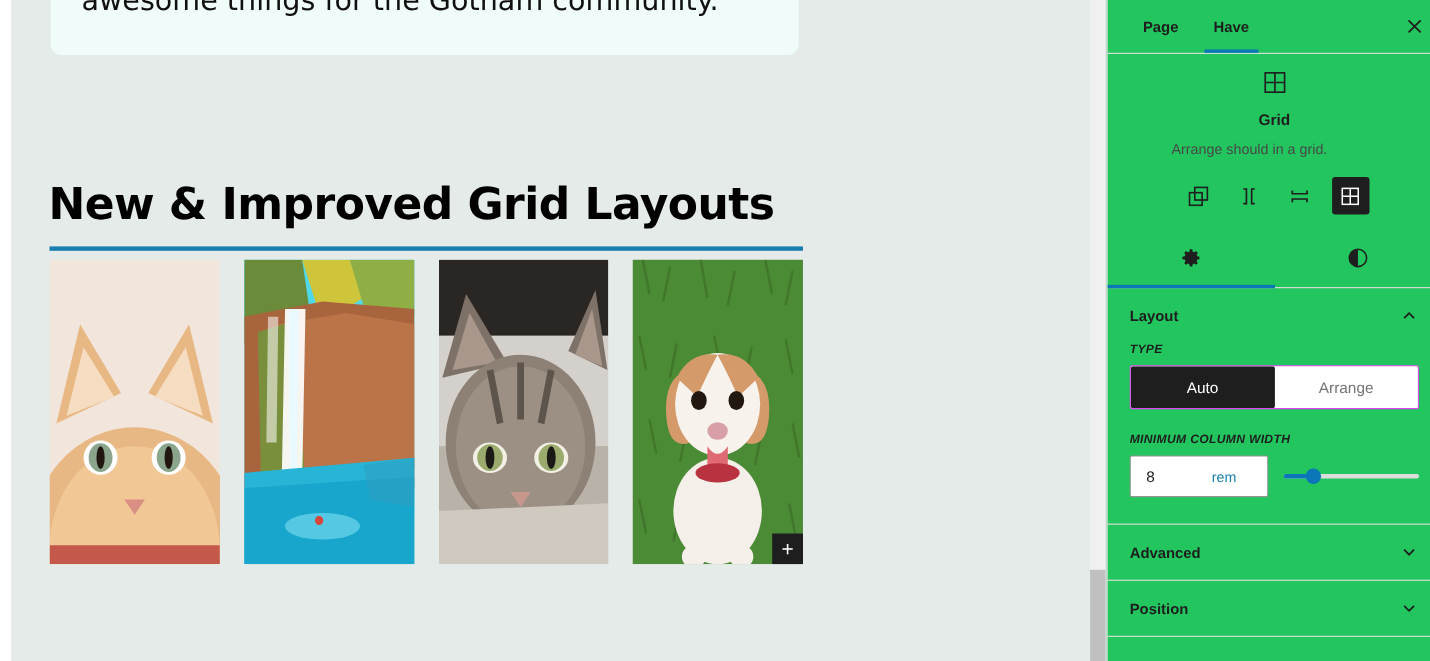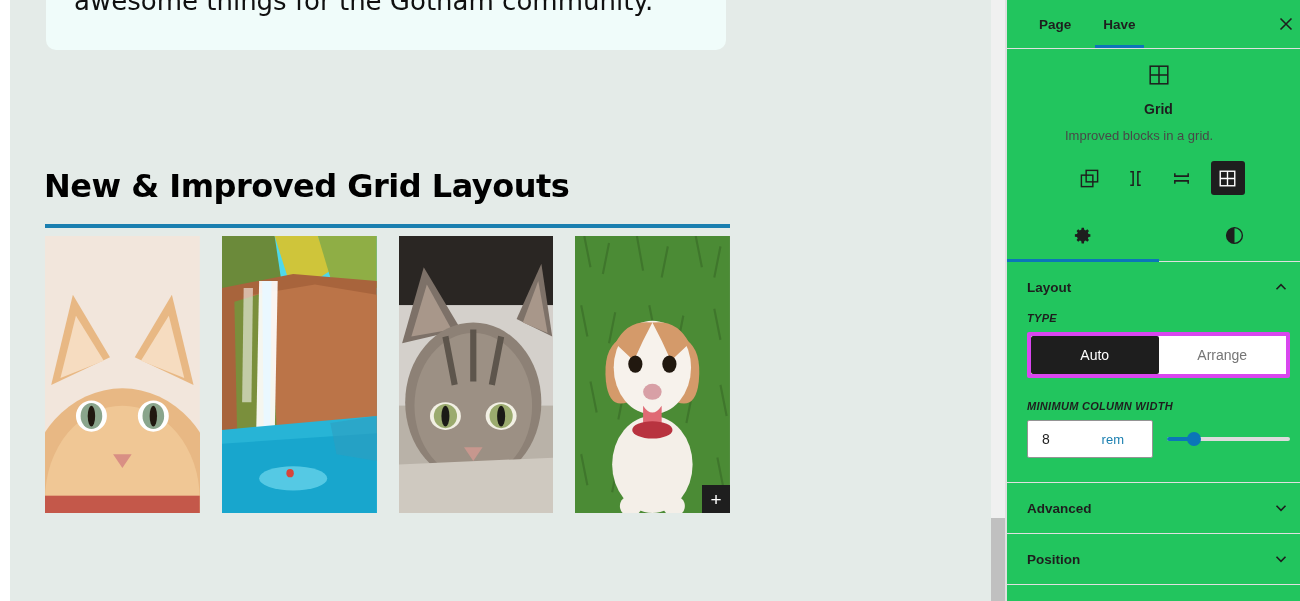--- a/index.html
+++ b/index.html
@@ -65,21 +65,21 @@
     color: #16191c;
     text-decoration: underline;
     text-underline-offset: 2px;
   }
 
   .grid-heading {
     position: absolute;
     left: 34px;
     top: 162px;
     font-family: "DejaVu Sans", sans-serif;
-    font-size: 32px;
+    font-size: 40px;
     line-height: 48px;
     font-weight: 700;
     letter-spacing: -0.5px;
     color: #000000;
     white-space: nowrap;
   }
 
   .heading-rule {
     position: absolute;
     left: 35px;
@@ -305,21 +305,21 @@
     font-weight: 600;
     letter-spacing: 0.3px;
     color: #1e1e1e;
     text-transform: uppercase;
     margin-bottom: 8px;
     font-style: italic;
   }
 
   .toggle-group {
     display: flex;
-    border: 4px solid #d946ef;
+    border: 1px solid #d946ef;
     border-radius: 2px;
     overflow: hidden;
     height: 38px;
     background: #ffffff;
   }
   .toggle-opt {
     flex: 1;
     display: flex;
     align-items: center;
     justify-content: center;
@@ -528,21 +528,21 @@
     <div class="block-card">
       <div class="block-head">
         <span class="block-icon">
           <svg width="22" height="22" viewBox="0 0 22 22" fill="none" stroke="currentColor" stroke-width="1.5">
             <rect x="2.2" y="2.2" width="17.6" height="17.6"></rect>
             <path d="M11 2.2 L11 19.8 M2.2 11 L19.8 11"></path>
           </svg>
         </span>
         <span class="block-title">Grid</span>
       </div>
-      <div class="block-desc">Improved blocks in a grid.</div>
+      <div class="block-desc">Arrange should in a grid.</div>
 
       <div class="variations">
         <div class="variation">
           <svg width="21" height="21" viewBox="0 0 22 22" fill="none" stroke="currentColor" stroke-width="1.5">
             <rect x="7.5" y="2.5" width="12" height="12"></rect>
             <rect x="2.5" y="7.5" width="12" height="12"></rect>
           </svg>
         </div>
         <div class="variation">
           <svg width="21" height="21" viewBox="0 0 22 22" fill="none" stroke="currentColor" stroke-width="1.6">

